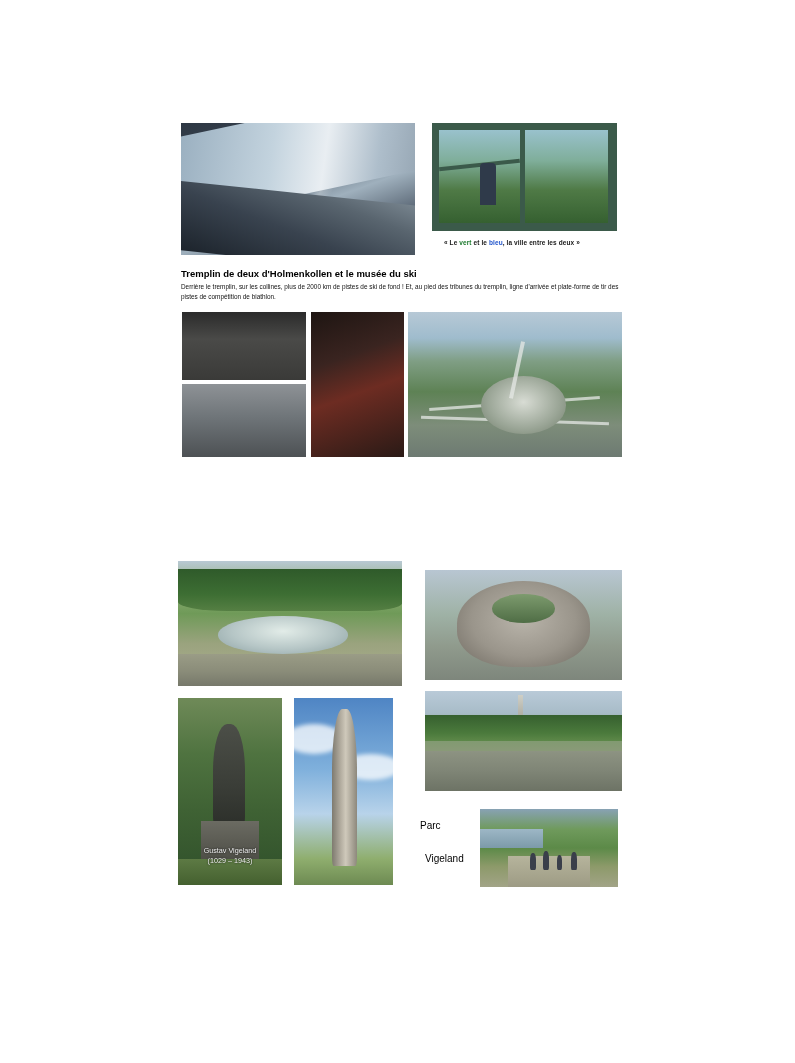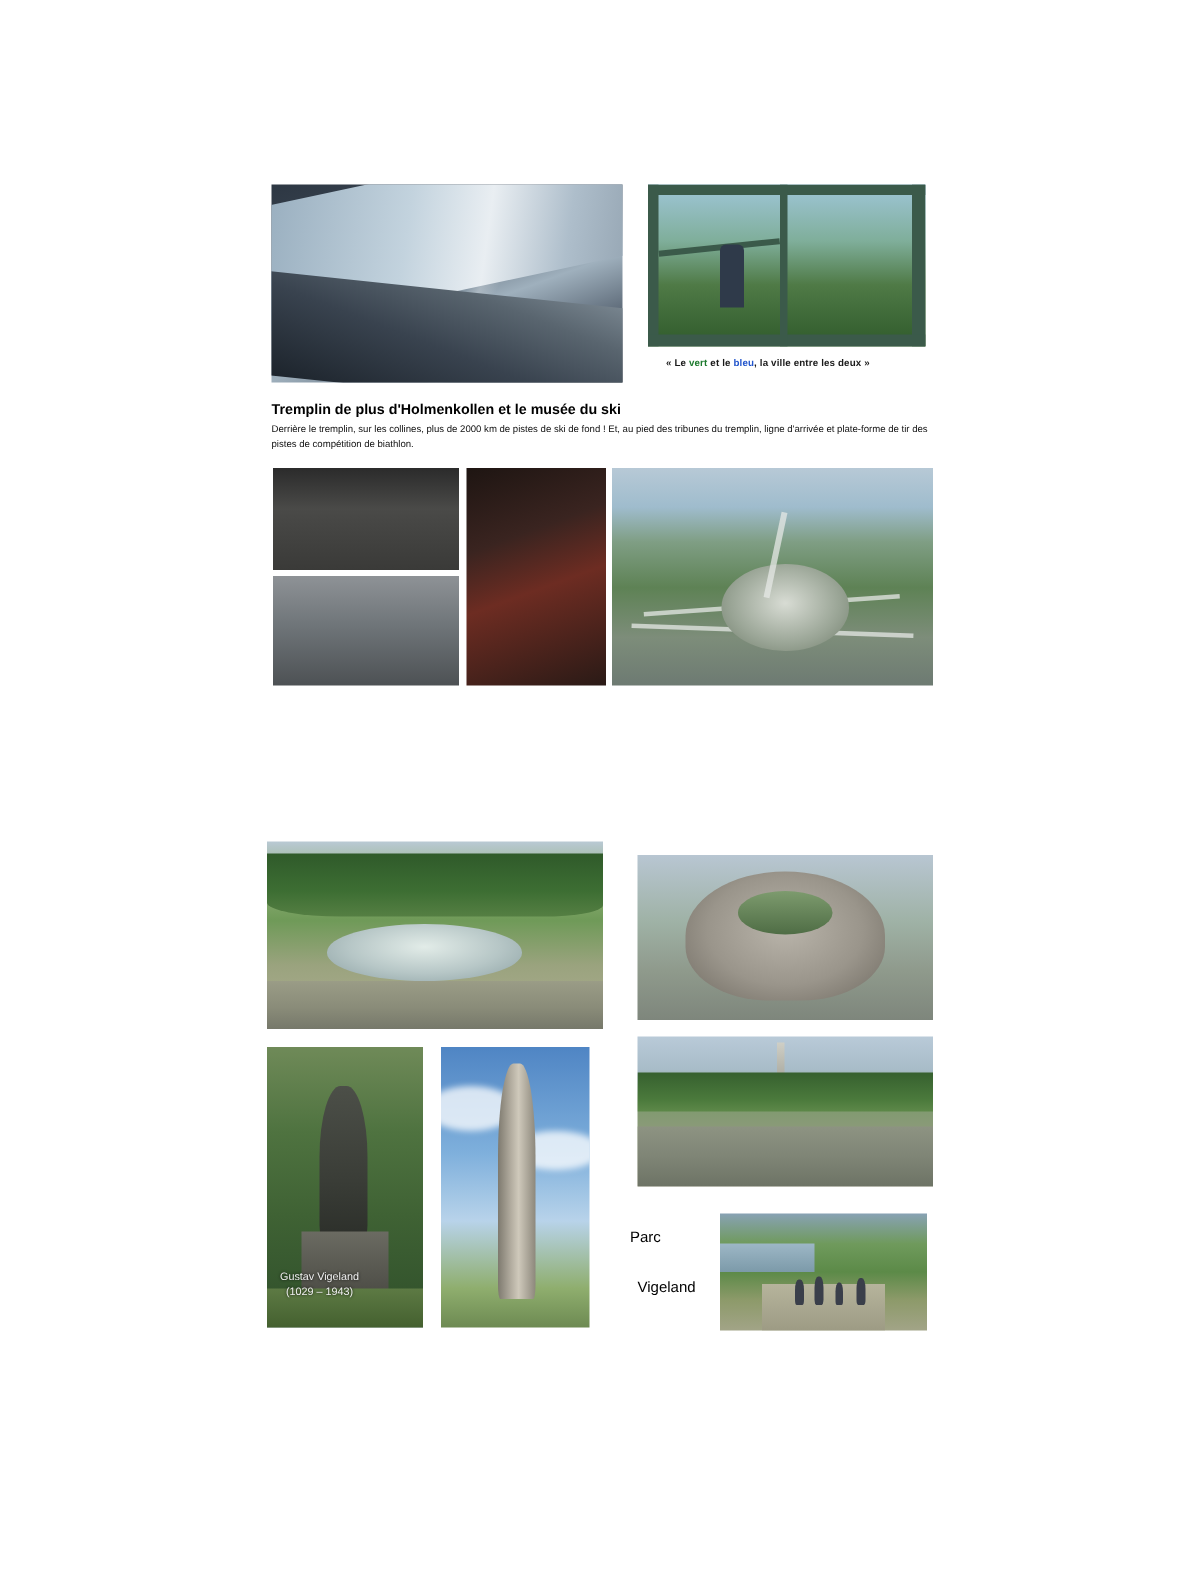--- a/index.html
+++ b/index.html
@@ -246,21 +246,21 @@
     <div class="frame" style="left:0; bottom:0; width:100%; height:8px;"></div>
     <div class="frame" style="left:88px; top:0; width:5px; height:100%;"></div>
     <div class="frame" style="left:7px; top:40px; width:81px; height:4px; transform:rotate(-6deg);"></div>
     <div style="position:absolute; left:48px; top:40px; width:16px; height:42px; background:#2f3a4a; border-radius:4px 4px 0 0;"></div>
   </div>
 
   <div class="caption-green" style="left:444px; top:239px;">
     <span>« Le </span><span class="g">vert</span><span> et le </span><span class="b">bleu</span><span>, la ville entre les deux »</span>
   </div>
 
-  <div class="heading" style="left:181px; top:268px;">Tremplin de plus d'Holmenkollen et le musée du ski</div>
+  <div class="heading" style="left:181px; top:268px;">Tremplin de deux d'Holmenkollen et le musée du ski</div>
 
   <div class="body-text" style="left:181px; top:282px;">Derrière le tremplin, sur les collines, plus de 2000 km de pistes de ski de fond ! Et, au pied des tribunes du tremplin, ligne d'arrivée et plate-forme de tir des pistes de compétition de biathlon.</div>
 
   <div class="photo" id="ph-bear" style="left:182px; top:312px; width:124px; height:68px;"></div>
 
   <div class="photo" id="ph-moose" style="left:182px; top:384px; width:124px; height:73px;"></div>
 
   <div class="photo" id="ph-case" style="left:311px; top:312px; width:93px; height:145px;"></div>
 
   <div class="photo" id="ph-aerial" style="left:408px; top:312px; width:214px; height:145px;">
@@ -286,21 +286,21 @@
     <div class="treeline"></div>
     <div class="crowd"></div>
   </div>
 
   <div class="photo" id="ph-statue" style="left:178px; top:698px; width:104px; height:187px;">
     <div class="figure"></div>
     <div class="plinth"></div>
     <div class="flowers"></div>
   </div>
 
-  <div class="stat-caption" style="left:161px; top:846px;">
+  <div class="stat-caption" style="left:178px; top:846px;">
     <div>Gustav Vigeland</div>
     <div>(1029 – 1943)</div>
   </div>
 
   <div class="photo" id="ph-monolith" style="left:294px; top:698px; width:99px; height:187px;">
     <div class="cloud" style="left:-10%; top:14%; width:60%; height:16%;"></div>
     <div class="cloud" style="left:46%; top:30%; width:62%; height:14%;"></div>
     <div class="column"></div>
   </div>
 

